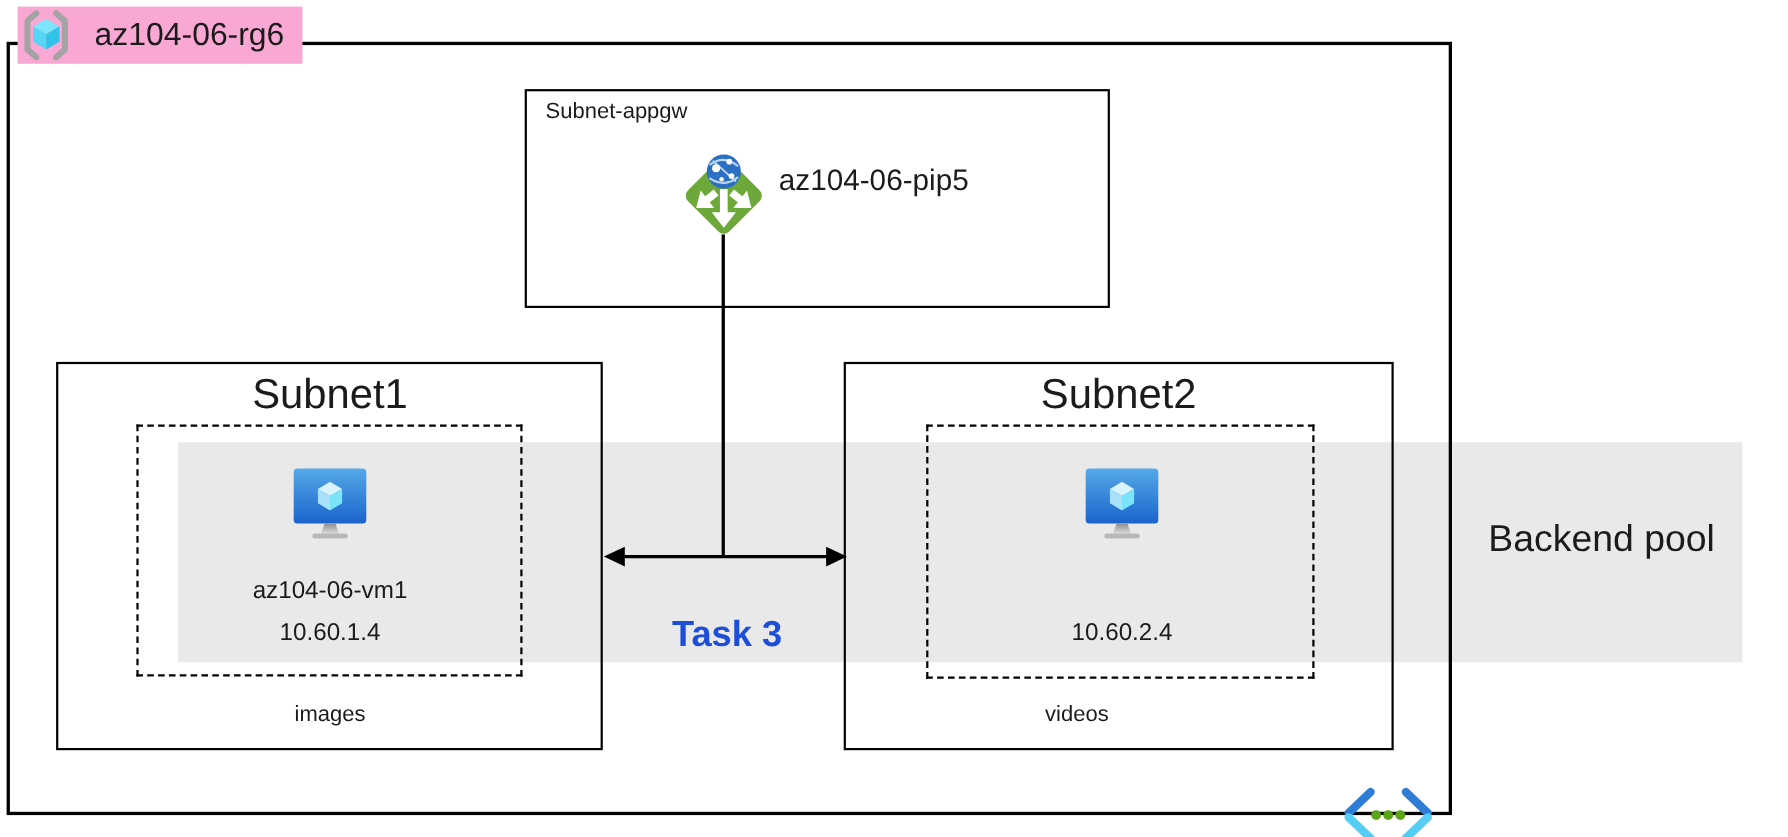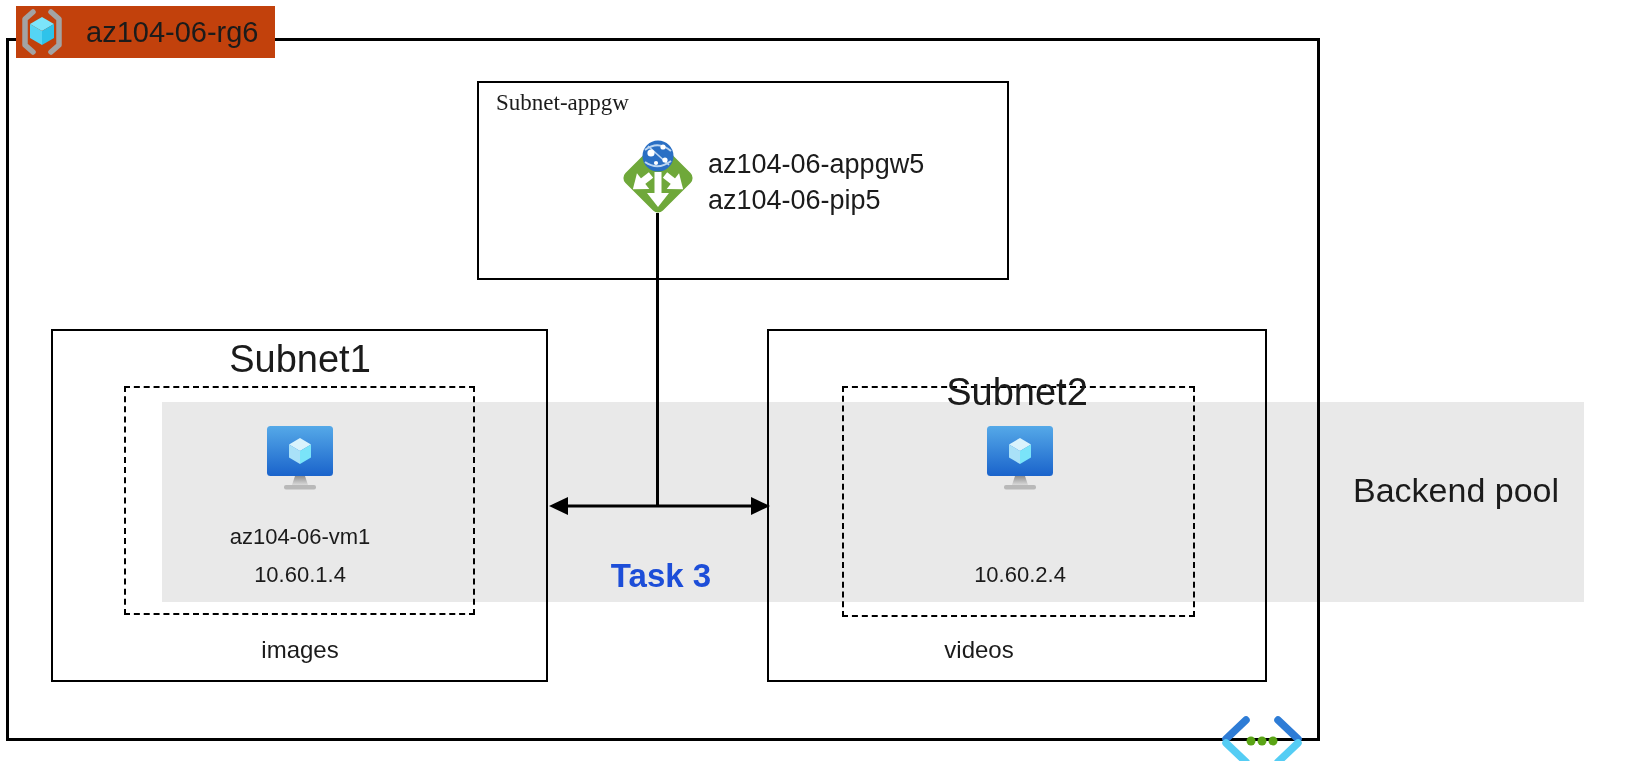--- a/index.html
+++ b/index.html
@@ -7,28 +7,28 @@
   .stage {
     position:relative; width:1625px; height:761px; background:#ffffff;
     font-family:"Liberation Sans", sans-serif; color:#1b1b1b; overflow:hidden;
   }
   .band { position:absolute; left:162px; top:402px; width:1422px; height:200px;
           background:#e9e9e9; z-index:0; }
   .box  { position:absolute; background:transparent; border:3px solid #000; z-index:1; }
   .box.thin { border-width:2.5px; }
   .dashed { position:absolute; background:transparent; border:2.5px dashed #000; z-index:1; }
   .rg-header { position:absolute; left:16px; top:6px; height:52px; z-index:2;
-               display:flex; align-items:center; gap:20px; background:#c2410c; padding:0 16px 0 2px; }
+               display:flex; align-items:center; gap:20px; background:#f9a8d4; padding:0 16px 0 2px; }
   .rg-title { font-size:29px; white-space:nowrap; }
   .t { position:absolute; white-space:nowrap; z-index:2; }
   .ctext { transform:translate(-50%,-50%); text-align:right; }
   .fs27 { font-size:22px; }
-  .fs28 { font-size:24px; }
+  .fs28 { font-size:20px; }
   .subnet-title { font-size:38px; transform:translateX(-50%); }
-  .appgw-title { font-size:23px;font-family:Liberation Serif, serif; }
+  .appgw-title { font-size:20px; }
   .appgw-labels { font-size:27px; line-height:36px; }
   .backend-label { font-size:34px; }
   .task-label { font-size:33px; font-weight:bold; color:#1d4ed8; }
   .icon { position:absolute; z-index:2; }
   svg.connector { position:absolute; left:545px; top:213px; z-index:1; }
 </style>
 </head>
 <body>
 
 <div class="stage">
@@ -73,21 +73,20 @@
     <path d="M27,18 Q40,8 53,19" fill="none" stroke="#bcd6f2" stroke-width="2"></path>
     <path d="M27,30 Q40,39 53,29" fill="none" stroke="#bcd6f2" stroke-width="2"></path>
     <path d="M30,14 L51,33" fill="none" stroke="#bcd6f2" stroke-width="1.6"></path>
     <circle cx="33" cy="21" r="3.6" fill="#fff"></circle>
     <circle cx="45" cy="15" r="2.6" fill="#fff"></circle>
     <circle cx="47" cy="28" r="2.6" fill="#fff"></circle>
     <circle cx="38" cy="31" r="2.1" fill="#fff"></circle>
   </svg>
 
   <div class="t appgw-labels" style="left:708px; top:146px;">
-    <div>az104-06-appgw5</div>
     <div>az104-06-pip5</div>
   </div>
 
   <svg class="connector" width="232" height="305" viewBox="0 0 232 305">
     <line x1="112.5" y1="0" x2="112.5" y2="293" stroke="#000" stroke-width="3"></line>
     <line x1="8" y1="293" x2="219" y2="293" stroke="#000" stroke-width="3"></line>
     <polygon points="4,293 23,284 23,302" fill="#000"></polygon>
     <polygon points="225,293 206,284 206,302" fill="#000"></polygon>
   </svg>
 
@@ -112,21 +111,21 @@
     <polygon points="47,20.5 36,27 36,40 47,33.5" fill="#7ae4f9"></polygon>
     <path d="M31,52 L41,52 L44,61 L28,61 Z" fill="url(#vmStand)"></path>
     <rect x="20" y="61" width="32" height="4.5" rx="2" fill="#b9b9b9"></rect>
   </svg>
 
   <div class="t ctext fs27" style="left:300px; top:537px;">az104-06-vm1</div>
   <div class="t ctext fs27" style="left:300px; top:575px;">10.60.1.4</div>
   <div class="t ctext fs28" style="left:300px; top:650px;">images</div>
 
   <div class="box thin" style="left:767px; top:329px; width:500px; height:353px;"></div>
-  <div class="t subnet-title" style="left:1017px; top:338px;margin-top:33px;">Subnet2</div>
+  <div class="t subnet-title" style="left:1017px; top:338px;">Subnet2</div>
   <div class="dashed" style="left:842px; top:386px; width:353px; height:231px;"></div>
 
   <svg class="icon" style="left:984px; top:424px;" width="72" height="68" viewBox="0 0 72 68">
     <rect x="3" y="2" width="66" height="50" rx="3.5" fill="url(#vmScreen)"></rect>
     <polygon points="36,14 47,20.5 36,27 25,20.5" fill="#d9f3fc"></polygon>
     <polygon points="25,20.5 36,27 36,40 25,33.5" fill="#a9e1f8"></polygon>
     <polygon points="47,20.5 36,27 36,40 47,33.5" fill="#7ae4f9"></polygon>
     <path d="M31,52 L41,52 L44,61 L28,61 Z" fill="url(#vmStand)"></path>
     <rect x="20" y="61" width="32" height="4.5" rx="2" fill="#b9b9b9"></rect>
   </svg>

